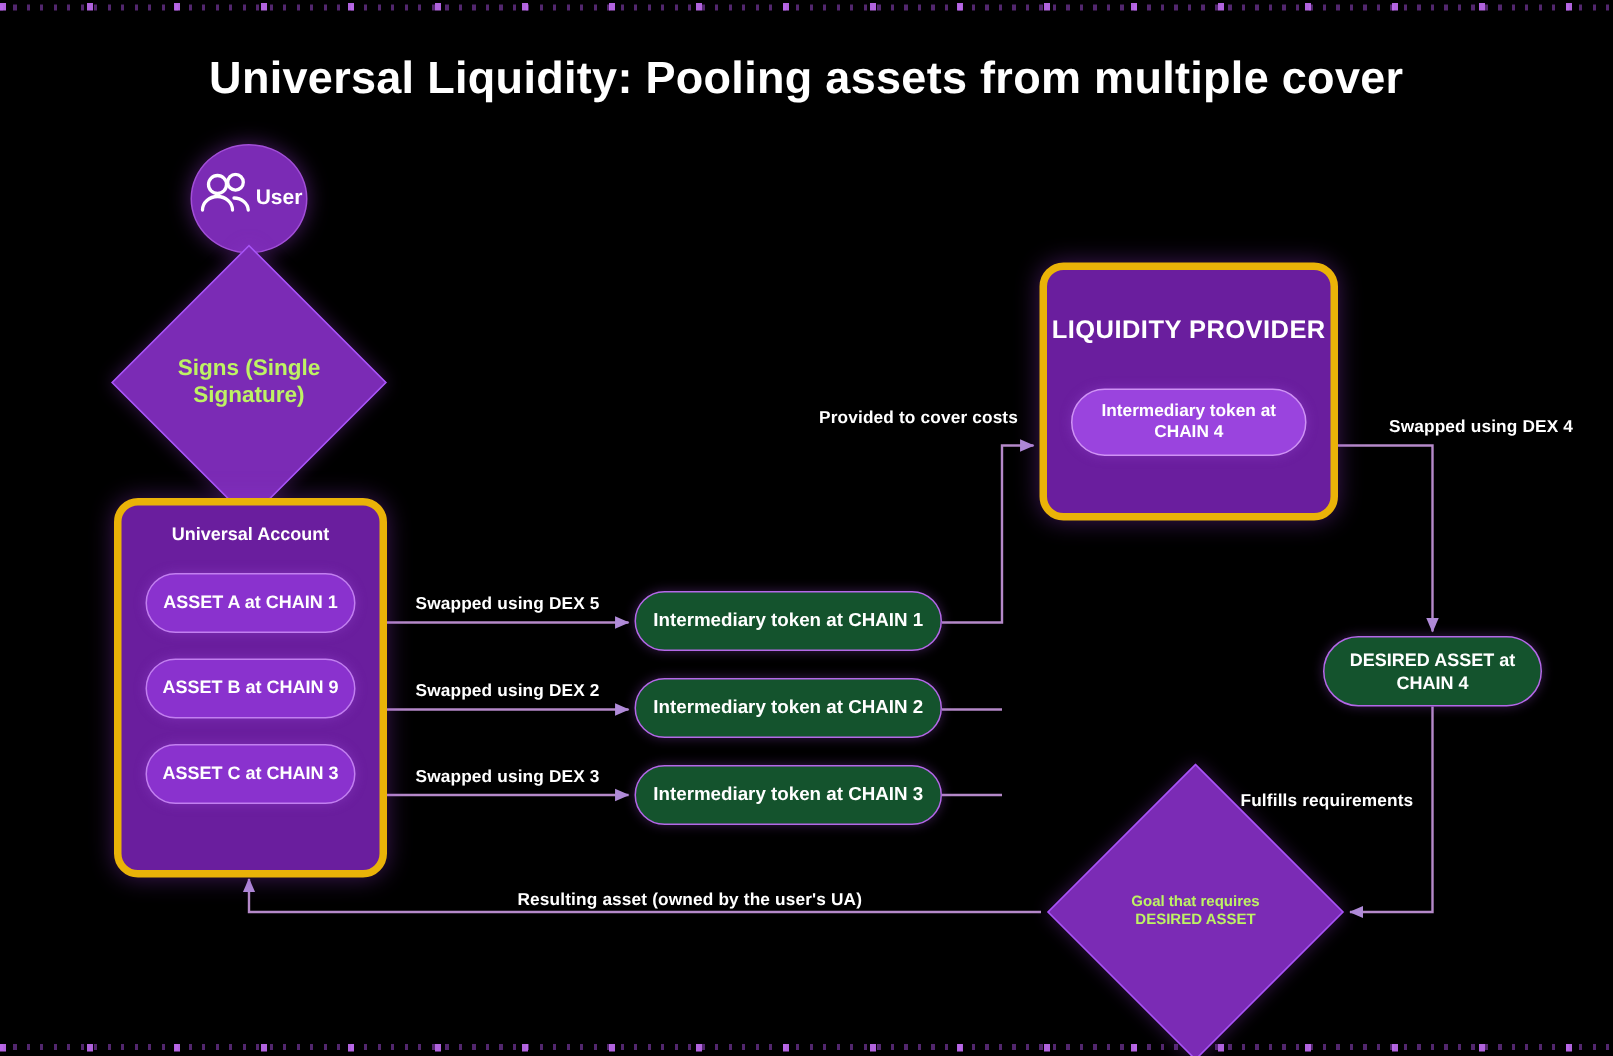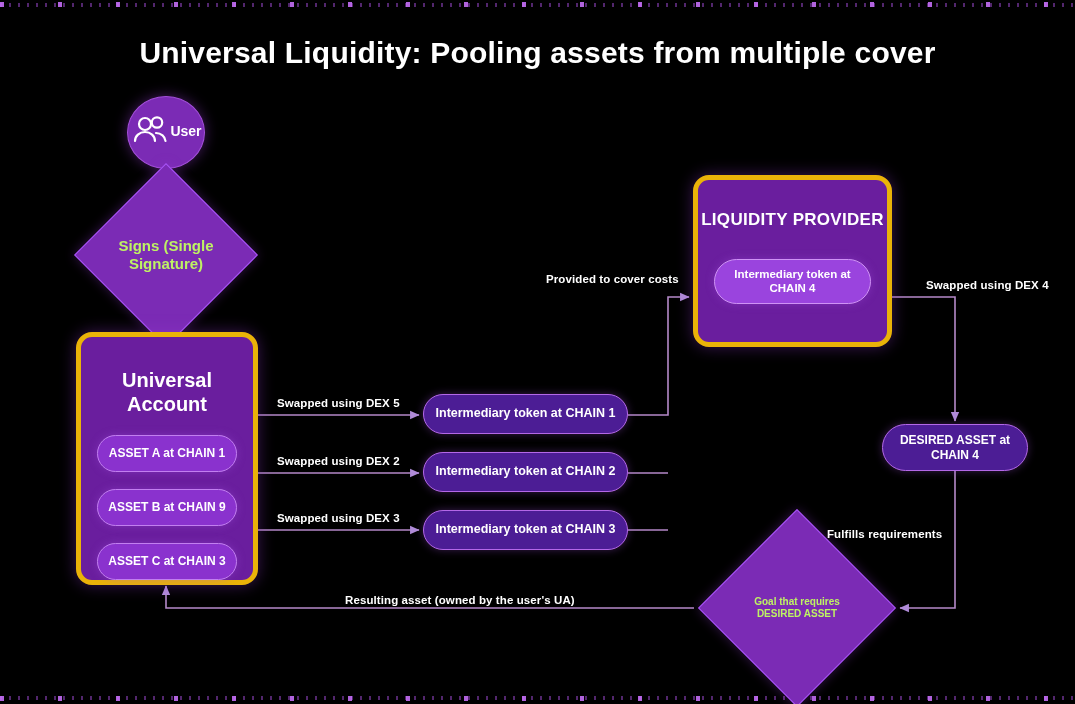--- a/index.html
+++ b/index.html
@@ -141,21 +141,21 @@
     background: #8A32CE;
     border: 1px solid #c27ff0;
     font-weight: bold;
     box-shadow: 0 0 8px rgba(160, 80, 220, 0.35);
   }
   .pill.light {
     background: #9A44DE;
     border-color: #cf92f5;
   }
   .pill.plain {
-    background: #4c1d95;
+    background: #14532d;
     border-color: #b468e8;
   }
 
   .edge-label {
     position: absolute;
     color: #ffffff;
     font-size: 11.5px;
     font-weight: bold;
     white-space: nowrap;
     letter-spacing: 0.1px;
@@ -224,21 +224,21 @@
     <div class="diamond-shape"></div>
     <div class="diamond-label" style="font-size:15px; width:178px; left:-24px;">
       <span>
         <span>Signs (Single</span><br>
         <span>Signature)</span>
       </span>
     </div>
   </div>
 
   <div class="node container-box" style="left:76px; top:332px; width:182px; height:253px;">
-    <div class="container-title" style="font-size:20px; margin-top:31px;">Universal Account</div>
+    <div class="container-title" style="font-size:12px; margin-top:12px;">Universal Account</div>
     <div class="node pill" style="position:relative; left:0; top:0; width:140px; height:40px; margin-top:18px; font-size:12px;">
       <span>ASSET A at CHAIN 1</span>
     </div>
     <div class="node pill" style="position:relative; left:0; top:0; width:140px; height:40px; margin-top:17px; font-size:12px;">
       <span>ASSET B at CHAIN 9</span>
     </div>
     <div class="node pill" style="position:relative; left:0; top:0; width:140px; height:40px; margin-top:17px; font-size:12px;">
       <span>ASSET C at CHAIN 3</span>
     </div>
   </div>

